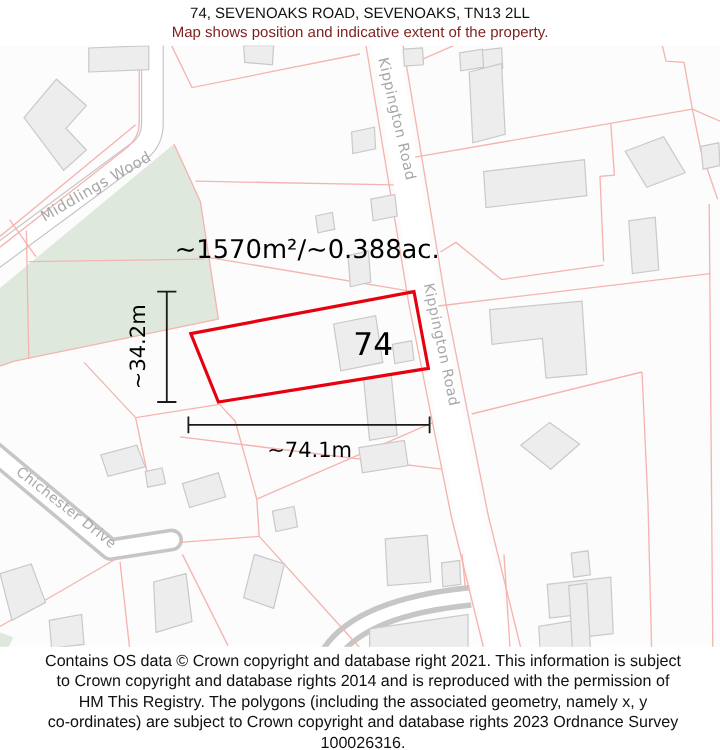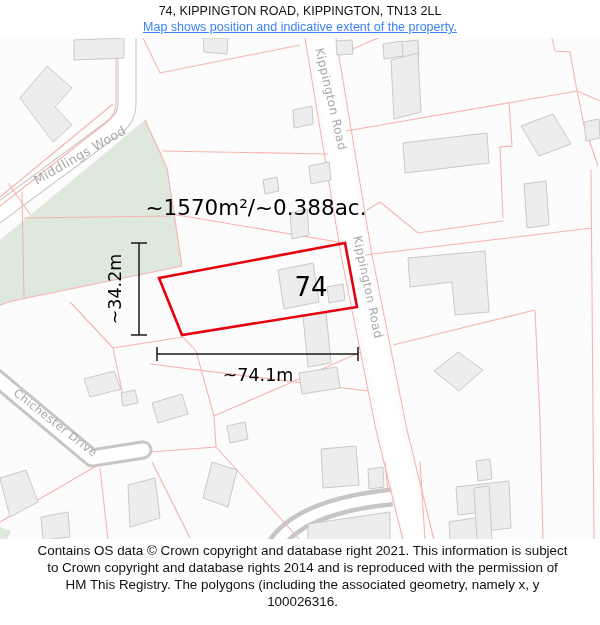--- a/index.html
+++ b/index.html
@@ -1,21 +1,21 @@
 <!DOCTYPE html>
 <html style="--plot-outline-red: #e7000e; --parcel-boundary-pink: #f5b4af; --building-fill: #ededed; --building-stroke: #c9c9c9; --woodland-green: #dfe8dc; --road-casing-gray: #c6c6c6; --road-label-gray: #a8a8a8; --dimension-black: #1a1a1a;"><head>
 <meta charset="utf-8">
 <style>
   html,body{margin:0;padding:0;background:#fff;}
   #stage{position:relative;width:600px;height:625px;overflow:hidden;background:#fcfcfc;
          font-family:"Liberation Sans", sans-serif;}
   #map-svg{position:absolute;left:0;top:0;width:600px;height:625px;}
   .hdr{position:absolute;left:0;top:0;width:600px;height:38px;background:#ffffff;text-align:center;z-index:5;}
   .hdr .t1{padding-top:4px;font-size:12.5px;color:#111;}
-  .hdr .t2{font-size:12.5px;color:#3b82f6;margin-top:2px;text-decoration:underline;}
+  .hdr .t2{font-size:12.5px;color:#7f1d1d;margin-top:2px;}
   .ftr{position:absolute;left:0;top:539px;width:600px;height:86px;background:#ffffff;z-index:5;
        color:#111;font-size:13.4px;line-height:17px;}
   .ftr .fl{padding-left:5px;white-space:nowrap;text-align:center;}
   .ftr .fl:first-child{padding-top:3px;}
   
   .green{fill:var(--woodland-green,#dfe8dc);stroke:none;}
   .csg{stroke:var(--road-casing-gray,#c6c6c6);fill:none;stroke-width:19;}
   .roadfill{stroke:#ffffff;fill:none;}
   .pk{stroke:var(--parcel-boundary-pink,#f5b4af);fill:none;stroke-width:1.1;}
   .bld{fill:var(--building-fill,#ededed);stroke:var(--building-stroke,#cccccc);stroke-width:1;}
@@ -138,24 +138,25 @@
     <text class="maptext" x="256" y="215" text-anchor="middle" font-size="21.5">~1570m²/~0.388ac.</text>
     <text class="maptext" x="311" y="296" text-anchor="middle" font-size="26">74</text>
 
     <text class="roadlbl" transform="translate(327,100) rotate(77)" text-anchor="middle" font-size="12">Kippington Road</text>
     <text class="roadlbl" transform="translate(364,288) rotate(78)" text-anchor="middle" font-size="12">Kippington Road</text>
     <text class="roadlbl" transform="translate(82,159) rotate(-30)" text-anchor="middle" font-size="12.5">Middlings Wood</text>
     <text class="roadlbl" transform="translate(53,426) rotate(38)" text-anchor="middle" font-size="11.5">Chichester Drive</text>
   </svg>
 
   <div class="hdr">
-    <div class="t1">74, KIPPINGTON ROAD, KIPPINGTON, TN13 2LL</div>
+    <div class="t1">74, SEVENOAKS ROAD, SEVENOAKS, TN13 2LL</div>
     <div class="t2">Map shows position and indicative extent of the property.</div>
   </div>
 
   <div class="ftr">
     <div class="fl">Contains OS data © Crown copyright and database right 2021. This information is subject</div>
     <div class="fl">to Crown copyright and database rights 2014 and is reproduced with the permission of</div>
     <div class="fl">HM This Registry. The polygons (including the associated geometry, namely x, y</div>
+    <div class="fl">co-ordinates) are subject to Crown copyright and database rights 2023 Ordnance Survey</div>
     <div class="fl">100026316.</div>
   </div>
 
 </div>
 
 </body></html>

